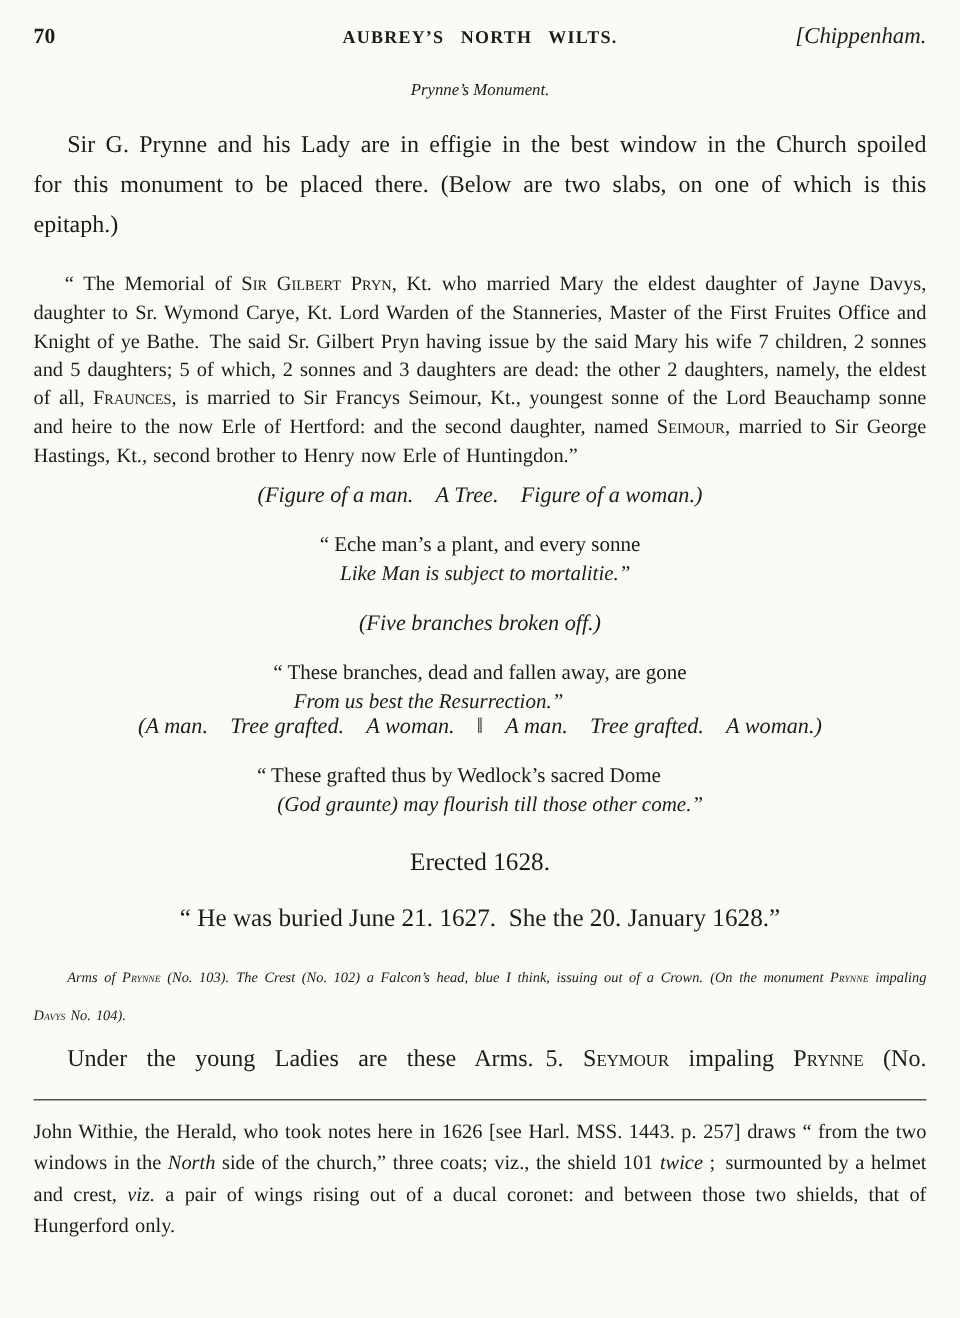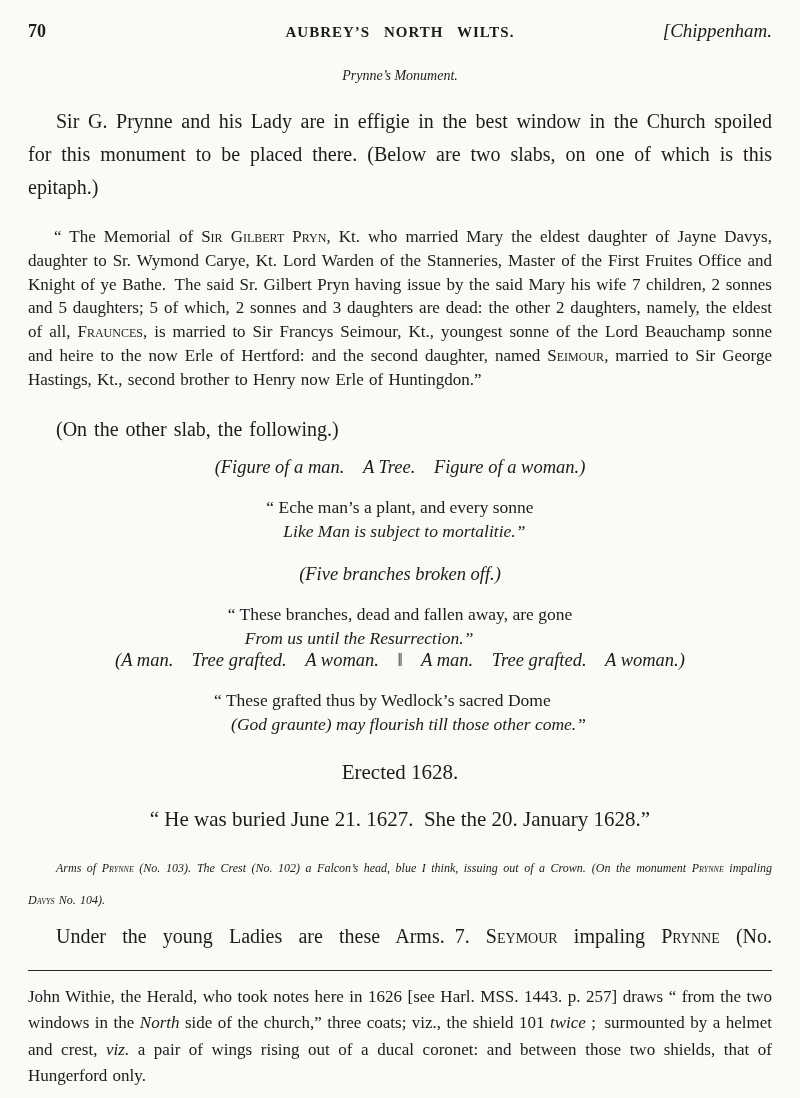--- a/index.html
+++ b/index.html
@@ -133,54 +133,53 @@
     <span class="running-title">AUBREY’S NORTH WILTS.</span>
     <span class="running-place">[Chippenham.</span>
   </header>
 
   <div class="section-title">Prynne’s Monument.</div>
 
   <p class="body-par indent intro">Sir G. Prynne and his Lady are in effigie in the best window in the Church spoiled for this monument to be placed there. (Below are two slabs, on one of which is this epitaph.)</p>
 
   <p class="epitaph"><span>“ The Memorial of </span><span class="sc">Sir Gilbert Pryn</span><span>, Kt. who married Mary the eldest daughter of Jayne Davys, daughter to Sr. Wymond Carye, Kt. Lord Warden of the Stanneries, Master of the First Fruites Office and Knight of ye Bathe. The said Sr. Gilbert Pryn having issue by the said Mary his wife 7 children, 2 sonnes and 5 daughters; 5 of which, 2 sonnes and 3 daughters are dead: the other 2 daughters, namely, the eldest of all, </span><span class="sc">Fraunces</span><span>, is married to Sir Francys Seimour, Kt., youngest sonne of the Lord Beauchamp sonne and heire to the now Erle of Hertford: and the second daughter, named </span><span class="sc">Seimour</span><span>, married to Sir George Hastings, Kt., second brother to Henry now Erle of Huntingdon.”</span></p>
 
-  <p class="body-par indent other-slab">(On the other slab, the following.)</p>
 
   <p class="caption caption-figures">(Figure of a man. A Tree. Figure of a woman.)</p>
 
   <div class="verse">
     <div class="verse-inner">
       <div>“ Eche man’s a plant, and every sonne</div>
       <div class="verse-line2">Like Man is subject to mortalitie.”</div>
     </div>
   </div>
 
   <p class="caption caption-branches">(Five branches broken off.)</p>
 
   <div class="verse">
     <div class="verse-inner">
       <div>“ These branches, dead and fallen away, are gone</div>
-      <div class="verse-line2">From us until the Resurrection.”</div>
+      <div class="verse-line2">From us best the Resurrection.”</div>
     </div>
   </div>
 
   <p class="caption caption-grafted">(A man. Tree grafted. A woman. ‖ A man. Tree grafted. A woman.)</p>
 
   <div class="verse">
     <div class="verse-inner">
       <div>“ These grafted thus by Wedlock’s sacred Dome</div>
       <div class="verse-line2">(God graunte) may flourish till those other come.”</div>
     </div>
   </div>
 
   <p class="erected">Erected 1628.</p>
 
   <p class="burial">“ He was buried June 21. 1627. She the 20. January 1628.”</p>
 
   <p class="body-par indent arms-par"><span>Arms of </span><span class="sc">Prynne</span><span> (No. 103). The Crest (No. 102) a Falcon’s head, blue I think, issuing out of a Crown. (On the monument </span><span class="sc">Prynne</span><span> impaling </span><span class="sc">Davys</span><span> No. 104).</span></p>
 
-  <p class="indent under-ladies"><span>Under the young Ladies are these Arms. 7. </span><span class="sc">Seymour</span><span> impaling </span><span class="sc">Prynne</span><span> (No.</span></p>
+  <p class="indent under-ladies"><span>Under the young Ladies are these Arms. 5. </span><span class="sc">Seymour</span><span> impaling </span><span class="sc">Prynne</span><span> (No.</span></p>
 
   <hr class="footnote-rule">
 
   <p class="footnote"><span>John Withie, the Herald, who took notes here in 1626 [see Harl. MSS. 1443. p. 257] draws “ from the two windows in the </span><span class="it">North</span><span> side of the church,” three coats; viz., the shield 101 </span><span class="it">twice</span><span> ; surmounted by a helmet and crest, </span><span class="it">viz.</span><span> a pair of wings rising out of a ducal coronet: and between those two shields, that of Hungerford only.</span></p>
 
 </div>
 
 </body></html>

